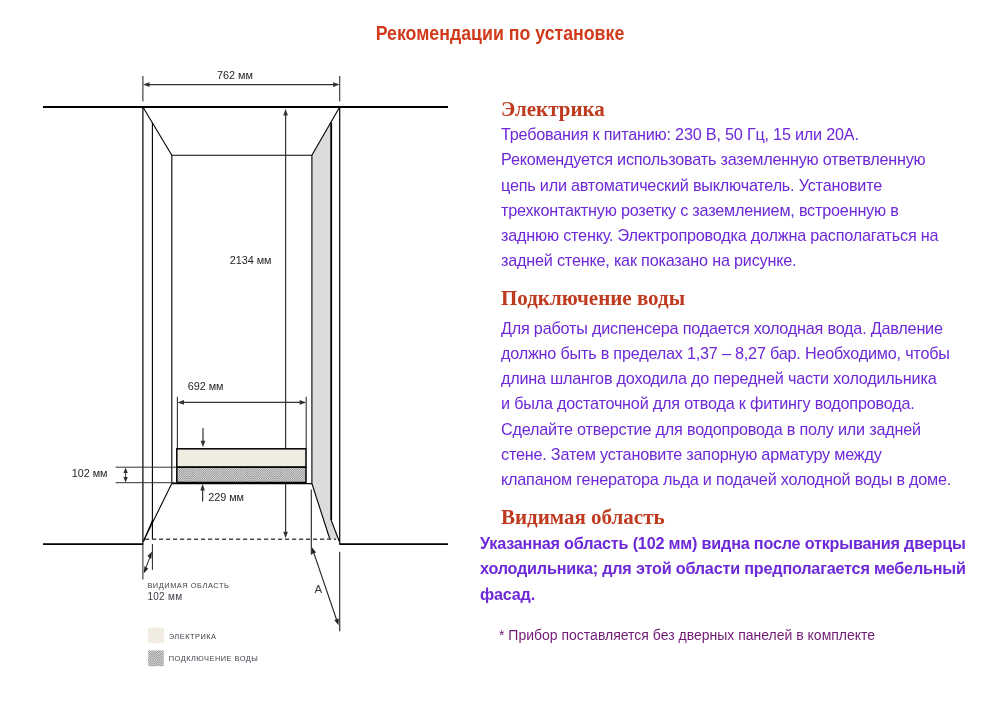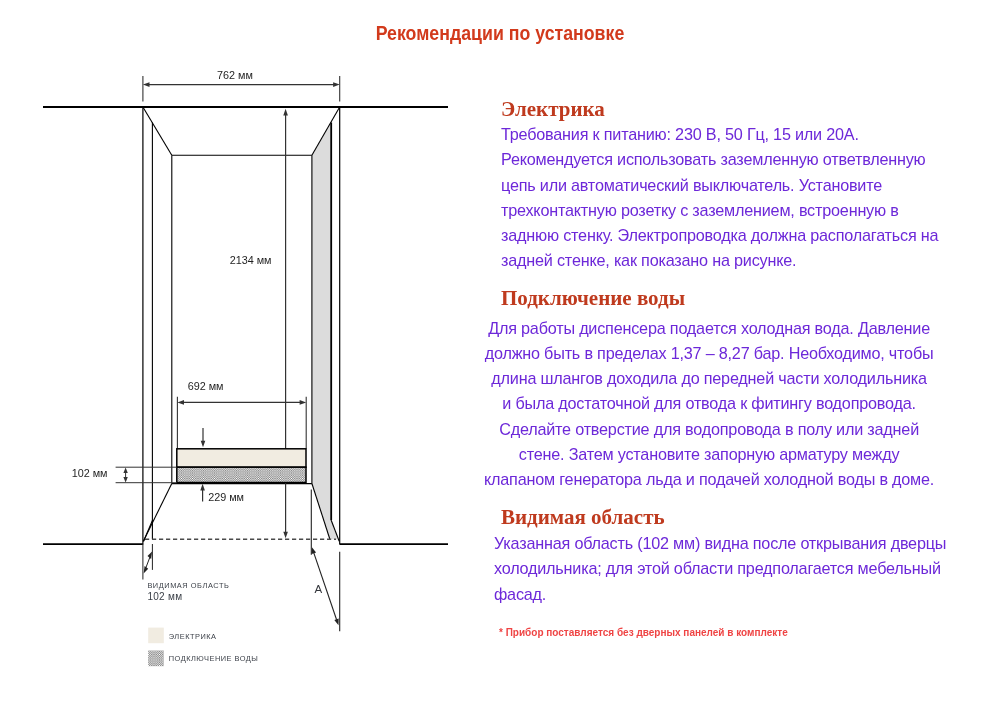--- a/index.html
+++ b/index.html
@@ -198,27 +198,27 @@
 
 <div class="abs body" style="left:501px;top:122px;">Требования к питанию: 230 В, 50 Гц, 15 или 20А.<br>
 Рекомендуется использовать заземленную ответвленную<br>
 цепь или автоматический выключатель. Установите<br>
 трехконтактную розетку с заземлением, встроенную в<br>
 заднюю стенку. Электропроводка должна располагаться на<br>
 задней стенке, как показано на рисунке.</div>
 
 <div class="abs h2" style="left:501px;top:287.5px;">Подключение воды</div>
 
-<div class="abs body" style="left:484px;top:315.5px;text-align:center;">Для работы диспенсера подается холодная вода. Давление<br>
+<div class="abs body" style="left:501px;top:315.5px;">Для работы диспенсера подается холодная вода. Давление<br>
 должно быть в пределах 1,37 – 8,27 бар. Необходимо, чтобы<br>
 длина шлангов доходила до передней части холодильника<br>
 и была достаточной для отвода к фитингу водопровода.<br>
 Сделайте отверстие для водопровода в полу или задней<br>
 стене. Затем установите запорную арматуру между<br>
 клапаном генератора льда и подачей холодной воды в доме.</div>
 
 <div class="abs h2" style="left:501px;top:507px;">Видимая область</div>
 
-<div class="abs body" style="left:494px;top:531px;">Указанная область (102 мм) видна после открывания дверцы<br>
+<div class="abs body" style="left:480px;top:531px;font-weight:bold;">Указанная область (102 мм) видна после открывания дверцы<br>
 холодильника; для этой области предполагается мебельный<br>
 фасад.</div>
 
-<div class="abs" style="left:499px;top:627px;font-size:10px;font-weight:bold;color:#ef4444;">* Прибор поставляется без дверных панелей в комплекте</div>
+<div class="abs" style="left:499px;top:627px;font-size:14px;font-weight:normal;color:#701a75;">* Прибор поставляется без дверных панелей в комплекте</div>
 
 </body></html>

